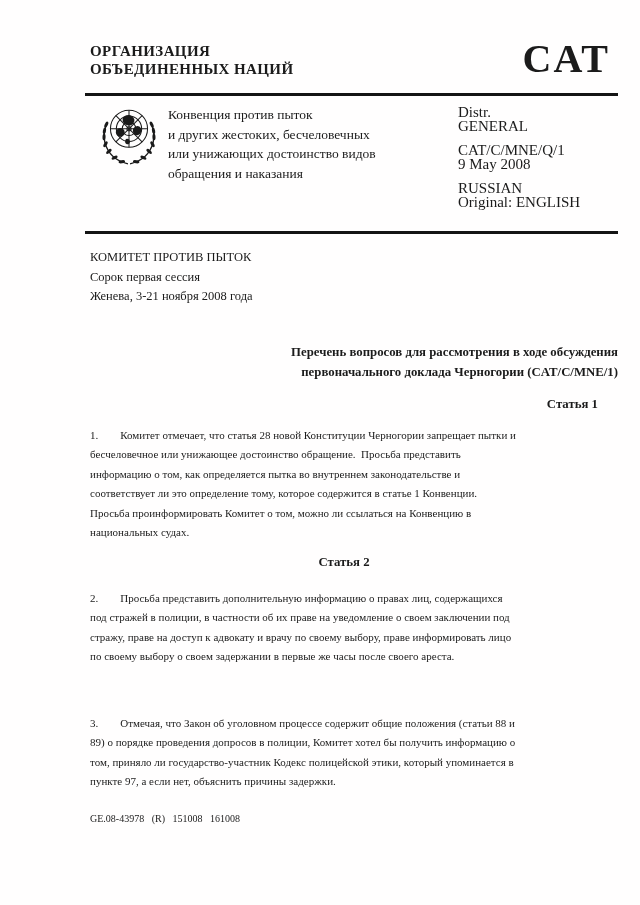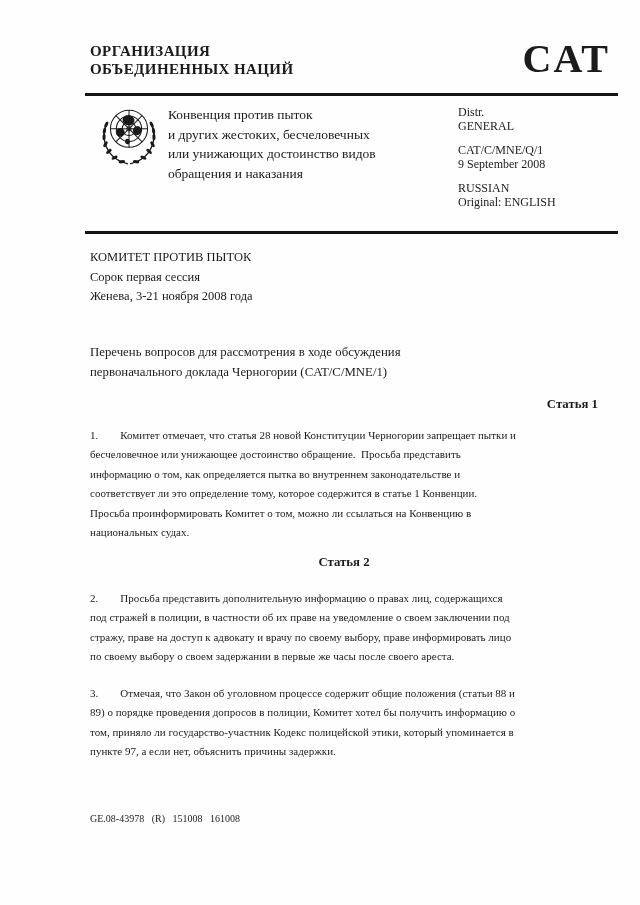--- a/index.html
+++ b/index.html
@@ -44,36 +44,36 @@
   .conv-title {
     left: 168px; top: 105px;
     font-weight: normal;
     font-size: 13.5px;
     line-height: 19.5px;
     white-space: pre-line;
     width: 280px;
   }
   .distr-block {
     left: 458px; top: 106px;
-    font-size: 12px;
+    font-size: 15px;
     line-height: 13.5px;
   }
   .distr-group { margin-bottom: 11px; white-space: pre-line; }
 
   .committee-block {
     left: 90px; top: 248px;
     font-size: 12.5px;
     line-height: 19.5px;
     white-space: pre-line;
   }
   .doc-title {
     left: 90px; top: 342px;
     width: 528px;
-    text-align: left;
-    font-weight: normal;
+    text-align: right;
+    font-weight: bold;
     font-size: 12.8px;
     line-height: 20px;
     white-space: pre-line;
   }
   .article-heading {
     left: 90px;
     width: 508px;
     text-align: center;
     font-weight: bold;
     font-size: 12.8px;
@@ -83,21 +83,21 @@
 
   .para {
     left: 90px;
     width: 532px;
     font-size: 11px;
     line-height: 19.4px;
     white-space: pre-wrap;
   }
   .para-1 { top: 426px; }
   .para-2 { top: 589px; }
-  .para-3 { top: 684px; }
+  .para-3 { top: 714px; }
 
   .footer-ref {
     left: 90px; top: 813px;
     font-size: 10px;
     white-space: pre;
   }
 </style>
 </head>
 <body>
 
@@ -152,21 +152,21 @@
 
   <div class="abs conv-title">Конвенция против пыток
 и других жестоких, бесчеловечных
 или унижающих достоинство видов
 обращения и наказания</div>
 
   <div class="abs distr-block">
     <div class="distr-group">Distr.
 GENERAL</div>
     <div class="distr-group">CAT/C/MNE/Q/1
-9 September 2008</div>
+9 May 2008</div>
     <div class="distr-group">RUSSIAN
 Original:  ENGLISH</div>
   </div>
 
   <div class="abs rule rule-mid"></div>
 
   <div class="abs committee-block">КОМИТЕТ ПРОТИВ ПЫТОК
 Сорок первая сессия
 Женева, 3-21 ноября 2008 года</div>
 

